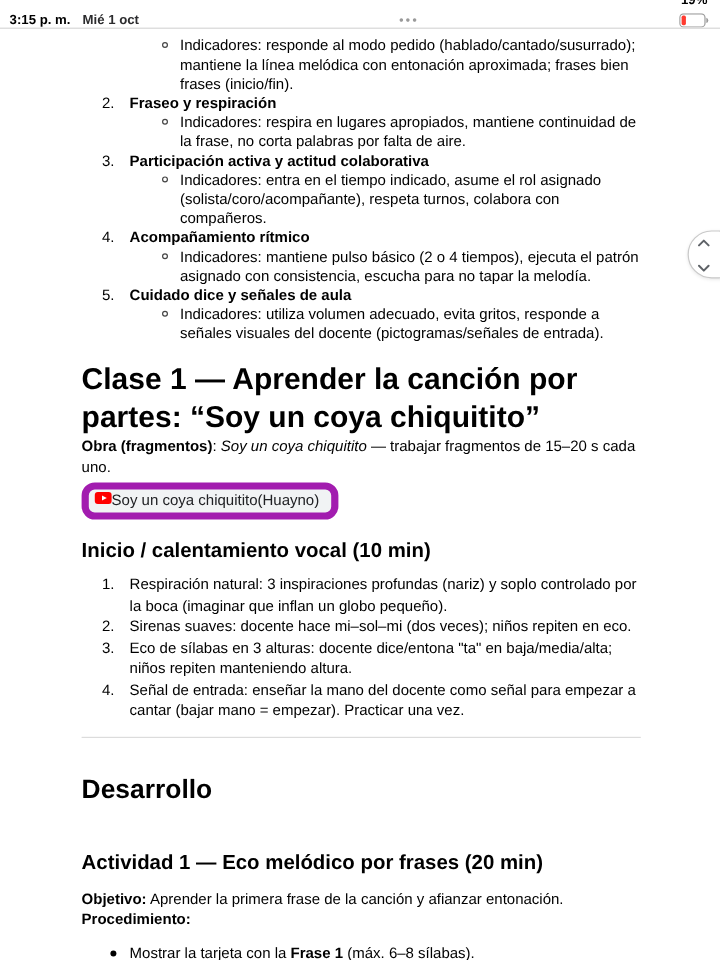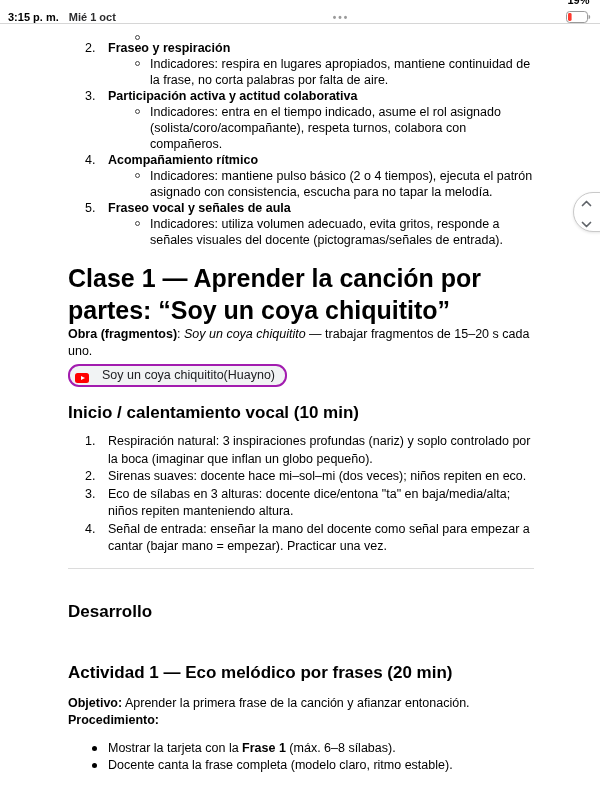--- a/index.html
+++ b/index.html
@@ -25,31 +25,31 @@
   .eval-row{ line-height:16px; }
   .num-marker{ flex:none; width:23px; margin-left:17px; }
   .bold{ font-weight:bold; }
   .sub-row{ }
   .circle-marker{ flex:none; width:15px; margin-left:67px; padding-top:5px; }
   .circle-marker i{ display:block; width:5px; height:5px; border:1px solid #444; border-radius:50%; }
   .dot-marker{ flex:none; width:16px; margin-left:24px; padding-top:6px; }
   .dot-marker i{ display:block; width:5px; height:5px; background:#000; border-radius:50%; }
 
   .h1{ font-size:25px; line-height:32px; font-weight:bold; margin-top:14px; max-width:500px; }
-  .h2{ font-size:17px; line-height:26px; font-weight:bold; margin-top:30px; }
+  .h2{ font-size:22px; line-height:26px; font-weight:bold; margin-top:30px; }
   .h3{ font-size:17px; line-height:21px; font-weight:bold; }
   .h3-inicio{ margin-top:15px; }
   .h3-actividad{ margin-top:37px; }
 
   .para{ line-height:16.5px; }
   .para-tight{ margin-top:12px; line-height:17.5px; }
 
   .chip{
-    display:inline-flex; align-items:flex-end; gap:13px; margin-top:5px;
-    background:#f1f3f4; border:2px solid #a21caf; border-radius:11px;
+    display:inline-flex; align-items:flex-start; gap:0; margin-top:5px;
+    background:#f1f3f4; border:6px solid #a21caf; border-radius:11px;
     padding:2px 10px 2px 5px; font-size:12.5px; color:#202124; line-height:15px;
   }
   .yt-icon{ display:inline-flex; width:14px; height:10px; background:#ff0000; border-radius:2.5px;
     align-items:center; justify-content:center; }
   .yt-tri{ width:0; height:0; border-left:4px solid #fff; border-top:2.6px solid transparent;
     border-bottom:2.6px solid transparent; margin-left:1px; }
 
   .list{ margin-top:10px; }
   .divider{ border-top:1px solid #dcdcdc; margin-top:12px; }
 
@@ -90,20 +90,21 @@
   </div>
 </div>
 
 <div class="doc">
 
   
   <div class="row sub-row eval-row">
     <span class="circle-marker">
         <i></i>
       </span>
+    <div class="txt">Indicadores: responde al modo pedido (hablado/cantado/susurrado); mantiene la línea melódica con entonación aproximada; frases bien frases (inicio/fin).</div>
   </div>
 
   <div class="row eval-row">
     <span class="num-marker">2.</span>
     <div class="txt bold">Fraseo y respiración</div>
   </div>
   <div class="row sub-row eval-row">
     <span class="circle-marker">
         <i></i>
       </span>
@@ -127,21 +128,21 @@
   </div>
   <div class="row sub-row eval-row">
     <span class="circle-marker">
         <i></i>
       </span>
     <div class="txt">Indicadores: mantiene pulso básico (2 o 4 tiempos), ejecuta el patrón asignado con consistencia, escucha para no tapar la melodía.</div>
   </div>
 
   <div class="row eval-row">
     <span class="num-marker">5.</span>
-    <div class="txt bold">Fraseo vocal y señales de aula</div>
+    <div class="txt bold">Cuidado dice y señales de aula</div>
   </div>
   <div class="row sub-row eval-row">
     <span class="circle-marker">
         <i></i>
       </span>
     <div class="txt">Indicadores: utiliza volumen adecuado, evita gritos, responde a señales visuales del docente (pictogramas/señales de entrada).</div>
   </div>
 
   
   <div class="h1">Clase 1 — Aprender la canción por partes: “Soy un coya chiquitito”</div>

